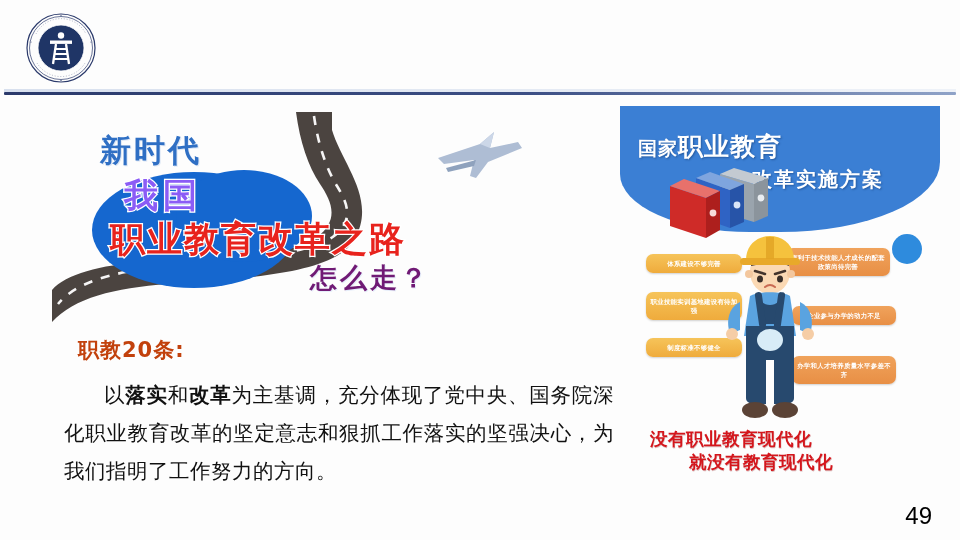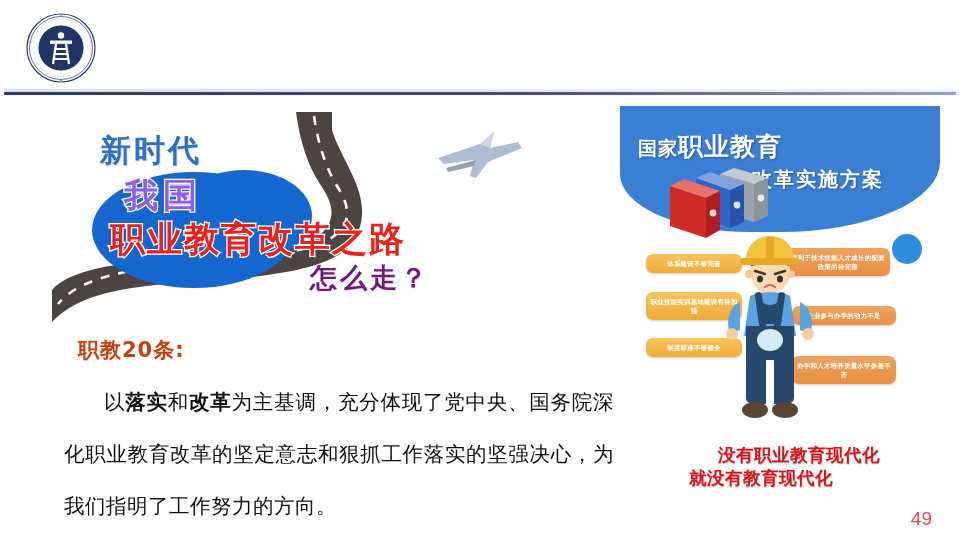--- a/index.html
+++ b/index.html
@@ -97,21 +97,21 @@
     font-weight: 700;
     color: #c2410c;
     letter-spacing: 1px;
   }
   #body-paragraph {
     position: absolute;
     left: 64px; top: 376px;
     width: 550px;
     font-family: "DejaVu Serif", serif;
     font-size: 20.5px;
-    line-height: 52px;
+    line-height: 38px;
     color: #111111;
     text-indent: 40px;
     text-align: justify;
     letter-spacing: 0.5px;
   }
   #body-paragraph b { font-weight: 900; }
 
   
   #infographic {
     position: absolute;
@@ -185,29 +185,29 @@
     position: absolute;
     left: 650px; top: 428px;
     width: 230px;
     color: #d4161c;
     font-size: 17.5px;
     font-weight: 900;
     line-height: 23px;
     letter-spacing: .5px;
     text-shadow: 0.5px 0.5px 0 rgba(120,0,0,.25);
   }
-  #slogan-line-1 { display: block; text-align: right; margin-top: 16px; }
+  #slogan-line-1 { display: block; text-align: left; }
   #slogan-line-2 { display: block; text-align: center; padding-right: 8px; }
 
   #page-number {
     position: absolute;
     right: 28px; bottom: 10px;
     font-family: "Liberation Sans", sans-serif;
-    font-size: 19px;
-    color: #ef4444;
+    font-size: 24px;
+    color: #000000;
   }
 </style>
 </head>
 <body>
 
 <div id="slide-header">
 
   <div id="logo-emblem">
     <svg width="72" height="72" viewBox="0 0 72 72">
       <circle cx="36" cy="36" r="34" fill="none" stroke="#2b3a6b" stroke-width="1.2"></circle>

